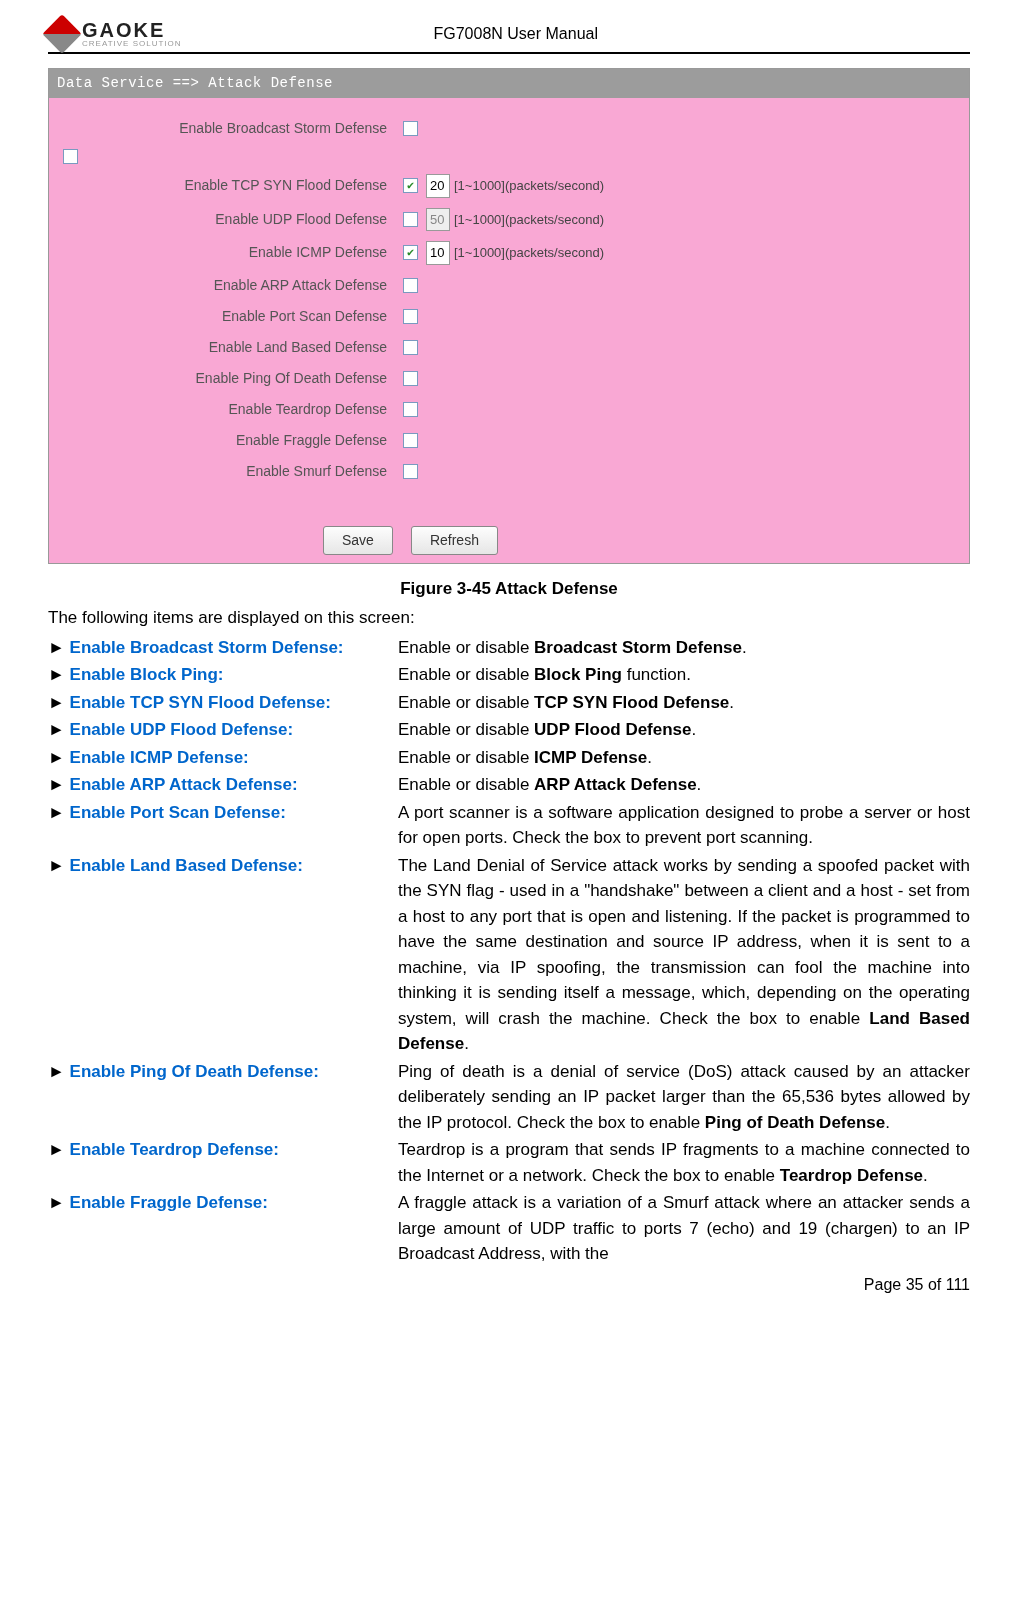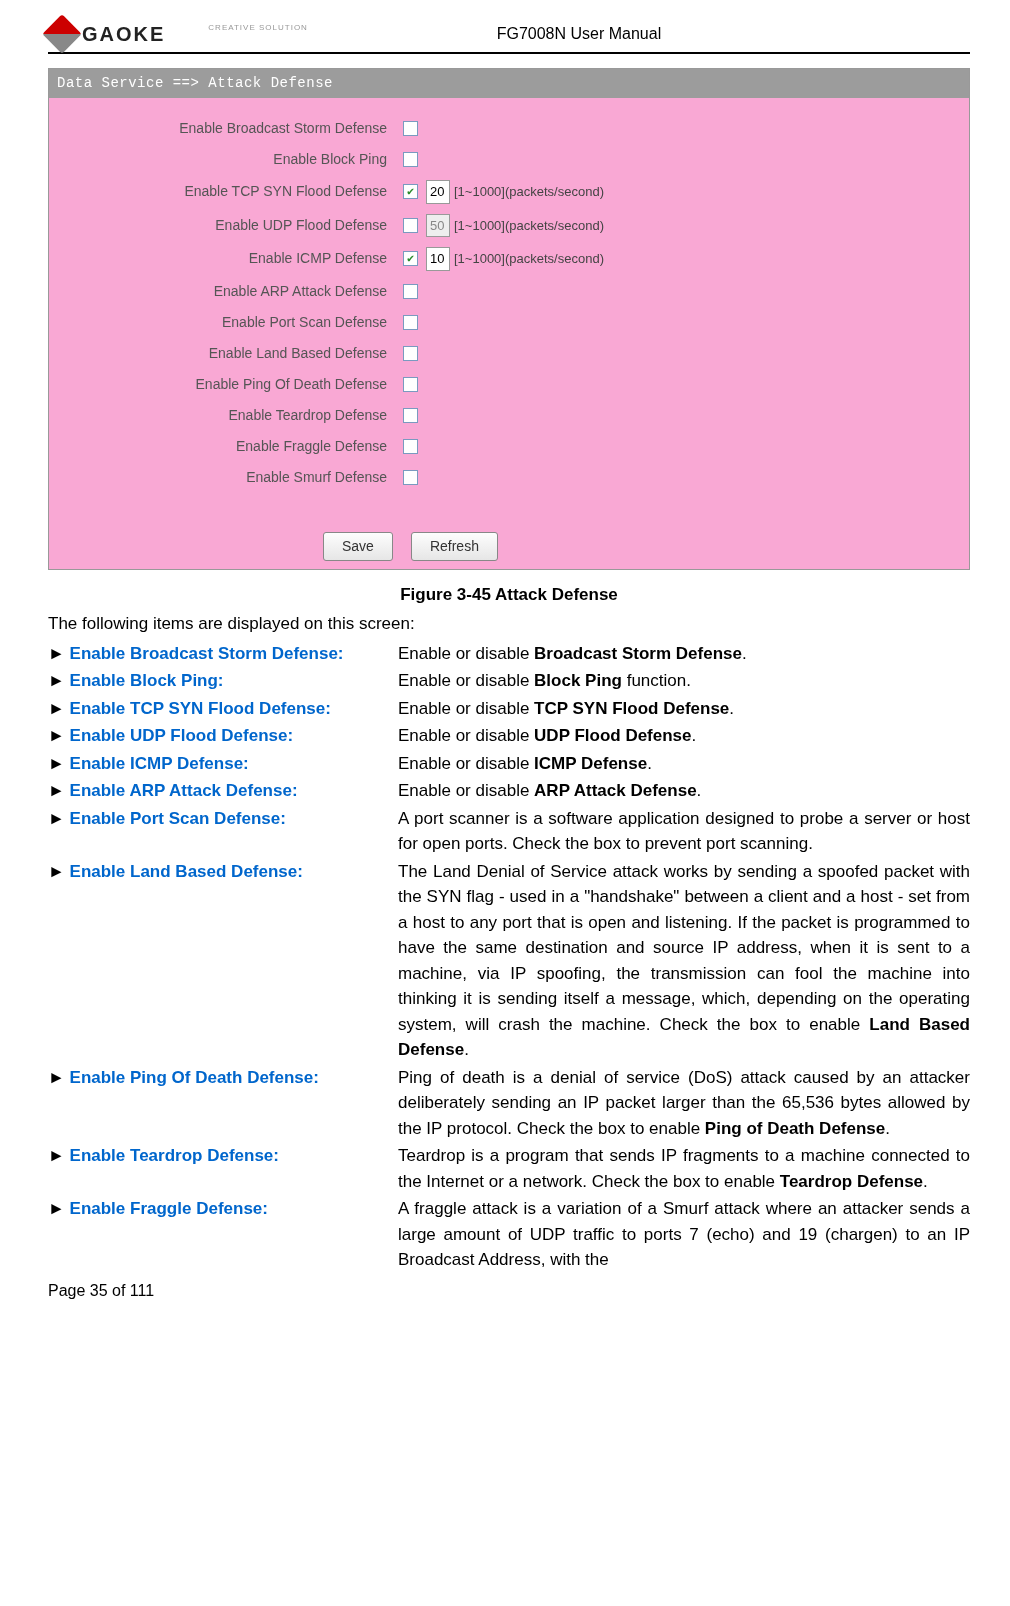--- a/index.html
+++ b/index.html
@@ -20,23 +20,23 @@
     padding-bottom: 4px;
     margin-bottom: 14px;
   }
   .logo { display: flex; align-items: center; gap: 6px; }
   .logo-mark {
     width: 28px; height: 28px;
     transform: rotate(45deg);
     background: linear-gradient(135deg,#c00 0 50%, #888 50% 100%);
     border-radius: 3px;
   }
-  .logo-text { display: flex; flex-direction: row; line-height: 1; gap: 36px; }
+  .logo-text { display: flex; flex-direction: column; line-height: 1; }
   .logo-main { font-weight: 900; letter-spacing: 2px; font-size: 20px; color: #222; }
-  .logo-sub { font-size: 8px; letter-spacing: 1px; color: #999; margin-left: 7px; }
+  .logo-sub { font-size: 8px; letter-spacing: 1px; color: #999; }
   .doc-title { font-size: 16px; }
   .screenshot {
     border: 1px solid #999;
     margin: 0 0 12px 0;
     font-family: "Courier New", monospace;
     font-size: 14px;
     background: #f9a8d4;
   }
   .breadcrumb {
     background: #9c9c9c;
@@ -121,21 +121,21 @@
   }
   .def-arrow { color: #000; }
   .def-term { color: #0066cc; font-weight: bold; }
   .def-desc {
     flex: 1;
     text-align: justify;
     color: #000;
   }
   .def-desc .bold { font-weight: bold; }
   .footer {
-    text-align: left;
+    text-align: right;
     font-size: 16px;
     margin-top: 6px;
   }
 </style>
 </head>
 <body>
 
 <div class="page">
 
   <div class="header-row">
@@ -151,21 +151,20 @@
   </div>
 
   <div class="screenshot">
     <div class="breadcrumb">Data Service ==&gt; Attack Defense</div>
     <div class="form-area" id="form-area">
         <div class="form-row">
           <div class="form-label">Enable Broadcast Storm Defense</div>
           <span class="chk"></span>
         </div>
         <div class="form-row">
-          <div class="form-label">Enable Block Ping</div>
           <span class="chk"></span>
         </div>
         <div class="form-row">
           <div class="form-label">Enable TCP SYN Flood Defense</div>
           <span class="chk on"></span>
           <span class="num-input">20</span>
           <span class="range-hint">[1~1000](packets/second)</span>
         </div>
         <div class="form-row">
           <div class="form-label">Enable UDP Flood Defense</div>

